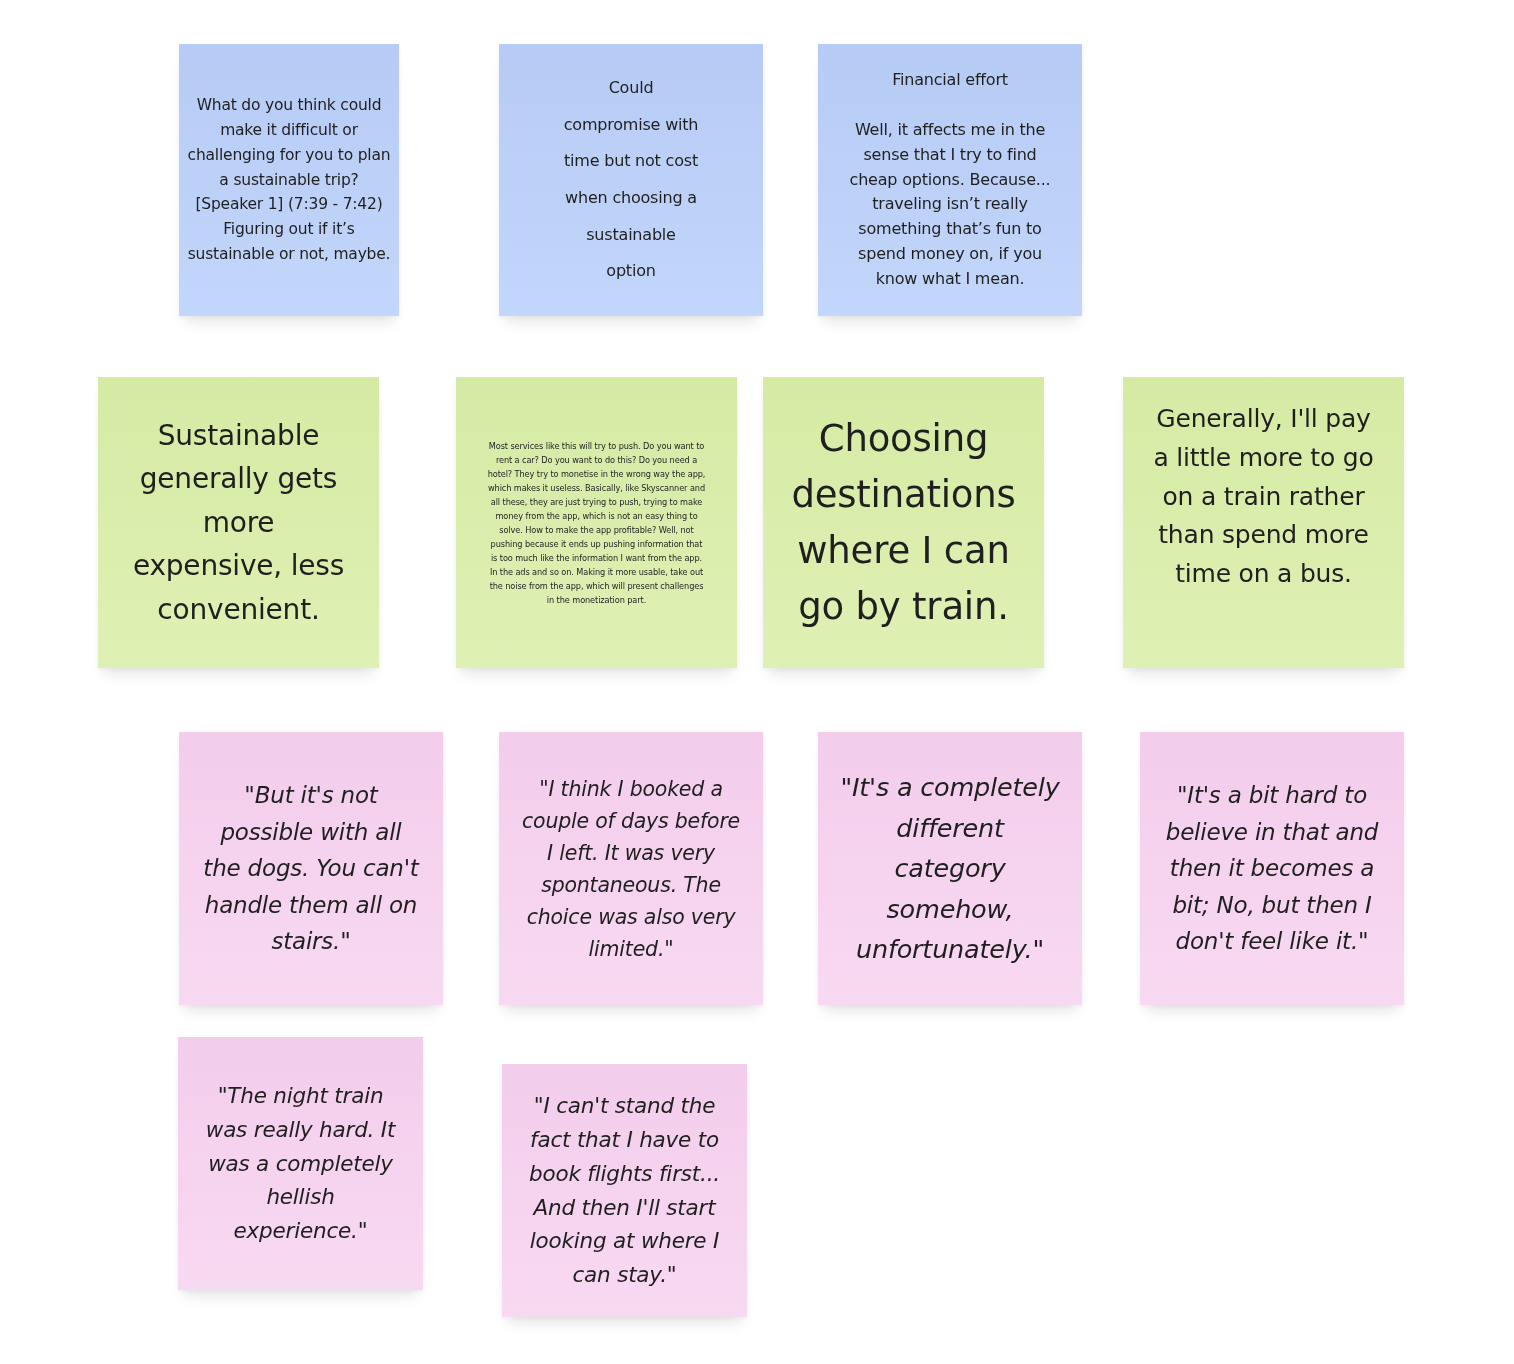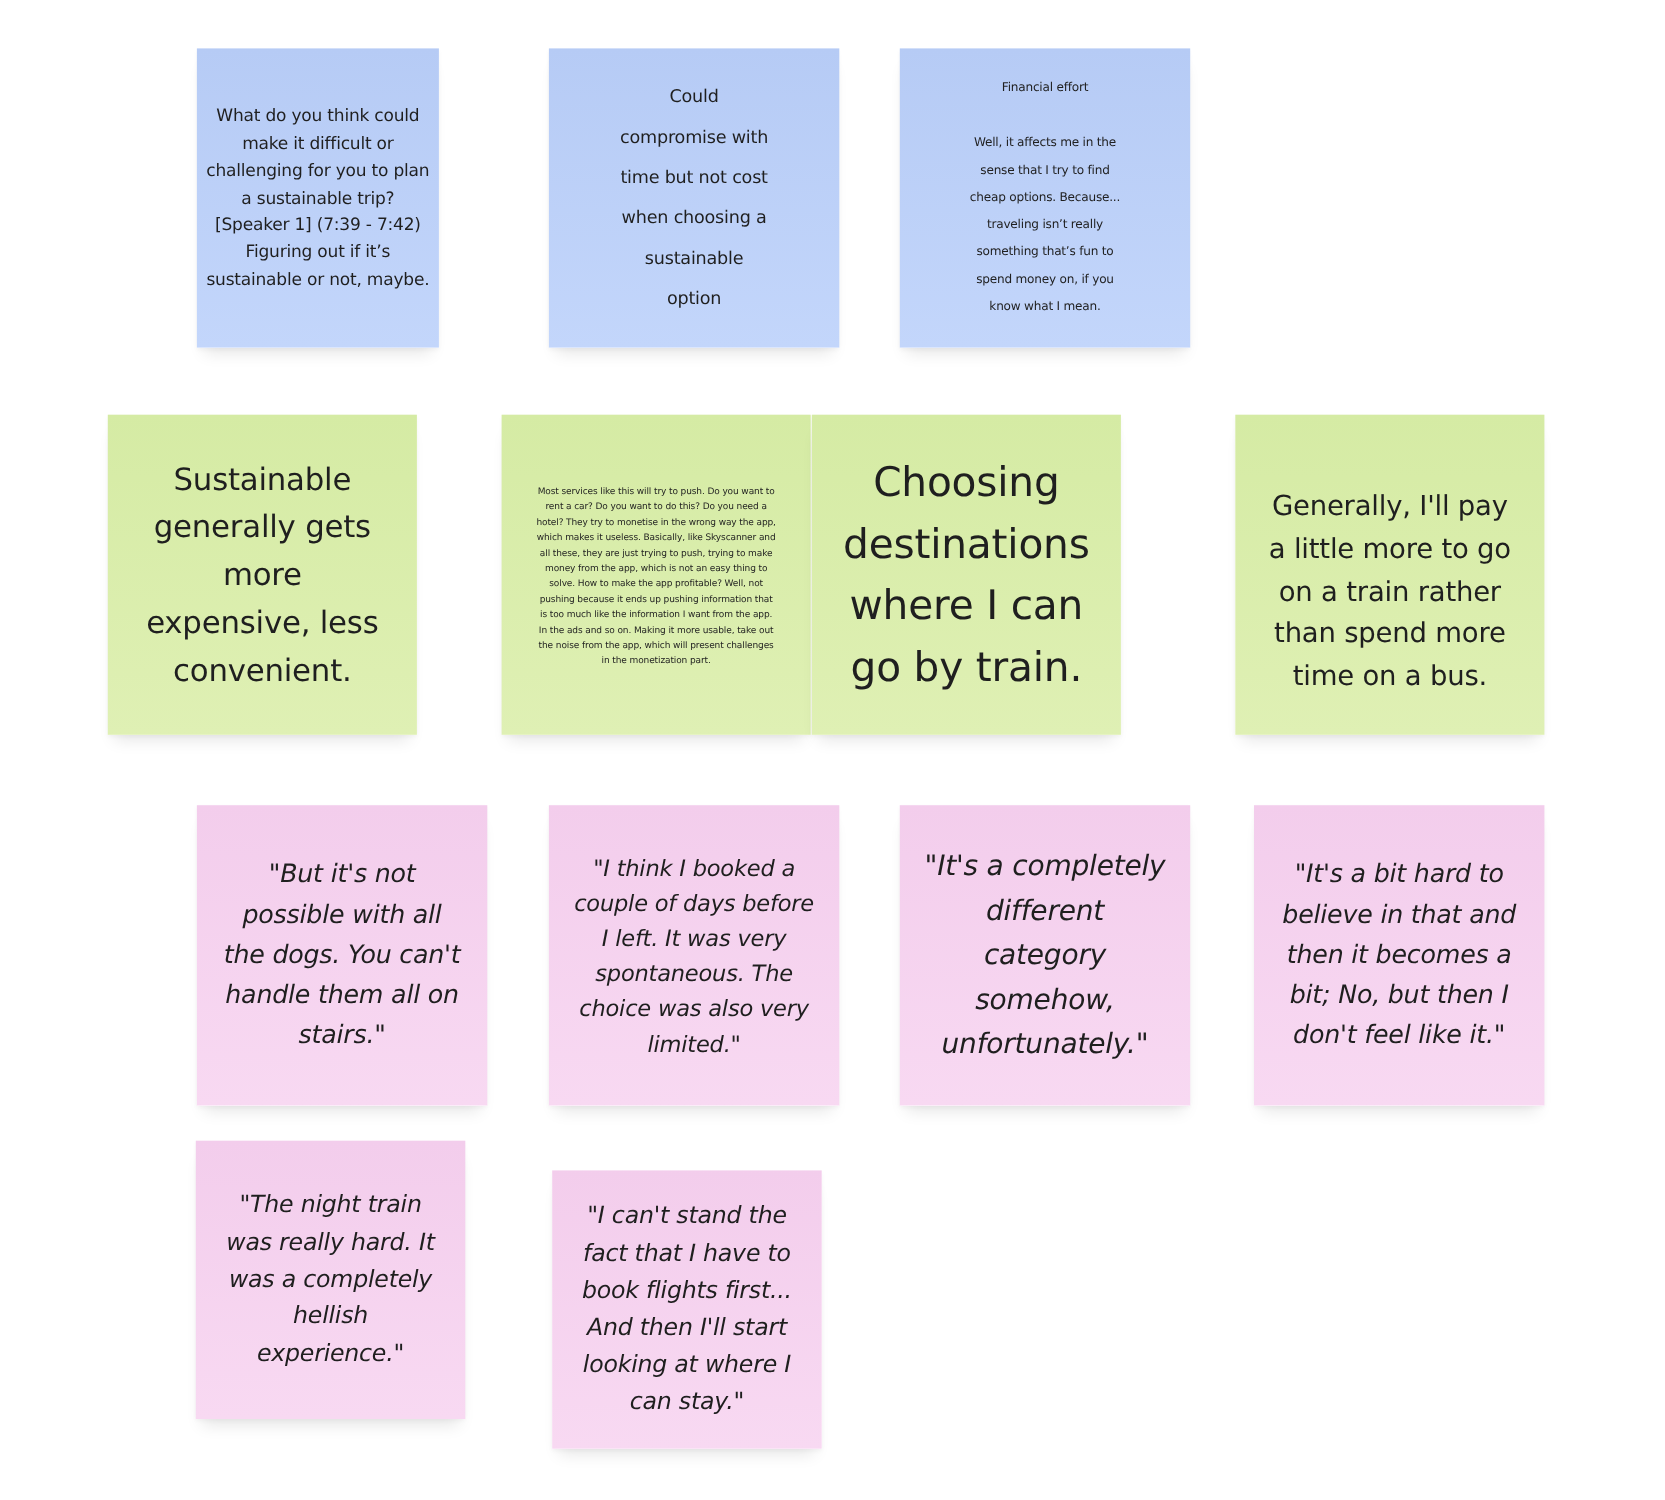--- a/index.html
+++ b/index.html
@@ -57,21 +57,21 @@
   <div class="note blue" style="left:499px; top:44px; width:264px; height:272px;">
     <div class="text" style="font-size:16px; line-height:36.6px;">Could
 compromise with
 time but not cost
 when choosing a
 sustainable
 option</div>
   </div>
 
   <div class="note blue" style="left:818px; top:44px; width:264px; height:272px;">
-    <div class="text" style="font-size:11px; line-height:24.8px;">Financial effort
+    <div class="text" style="font-size:16px; line-height:24.8px;">Financial effort
 
 Well, it affects me in the
 sense that I try to find
 cheap options. Because...
 traveling isn’t really
 something that’s fun to
 spend money on, if you
 know what I mean.</div>
   </div>
 
@@ -91,28 +91,28 @@
 all these, they are just trying to push, trying to make
 money from the app, which is not an easy thing to
 solve. How to make the app profitable? Well, not
 pushing because it ends up pushing information that
 is too much like the information I want from the app.
 In the ads and so on. Making it more usable, take out
 the noise from the app, which will present challenges
 in the monetization part.</div>
   </div>
 
-  <div class="note green" style="left:738px; top:377px; width:281px; height:291px;">
+  <div class="note green" style="left:763px; top:377px; width:281px; height:291px;">
     <div class="text" style="font-size:37px; line-height:56px;">Choosing
 destinations
 where I can
 go by train.</div>
   </div>
 
-  <div class="note green" style="left:1123px; top:377px; width:281px; height:291px; align-items:flex-start; padding-top:64px;">
+  <div class="note green" style="left:1123px; top:377px; width:281px; height:291px; align-items:flex-start; padding-top:23px;">
     <div class="text" style="font-size:25px; line-height:38.8px;">Generally, I'll pay
 a little more to go
 on a train rather
 than spend more
 time on a bus.</div>
   </div>
 
   <div class="note pink italic" style="left:179px; top:732px; width:264px; height:273px;">
     <div class="text" style="font-size:23px; line-height:36.6px;">"But it's not
 possible with all

